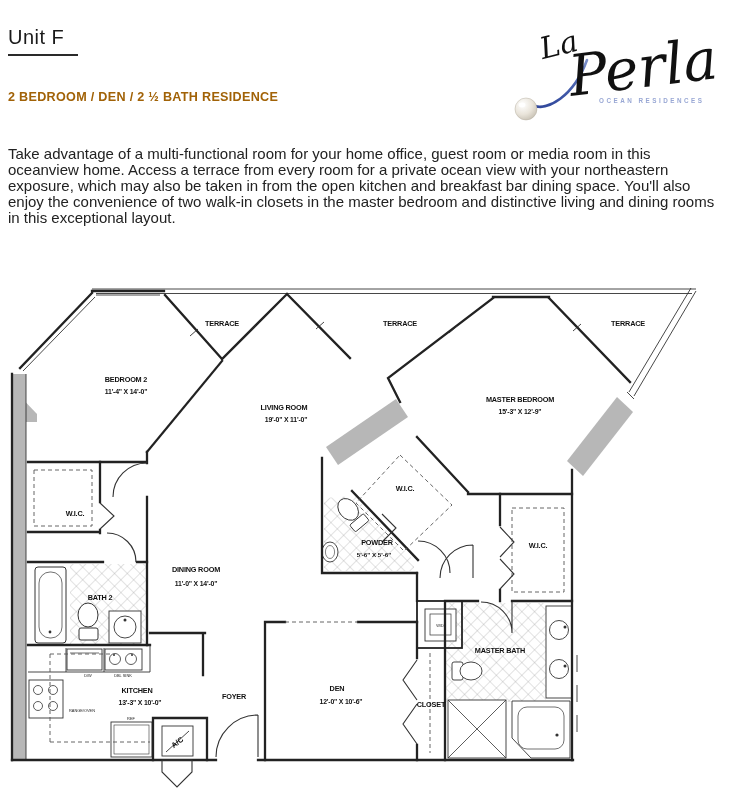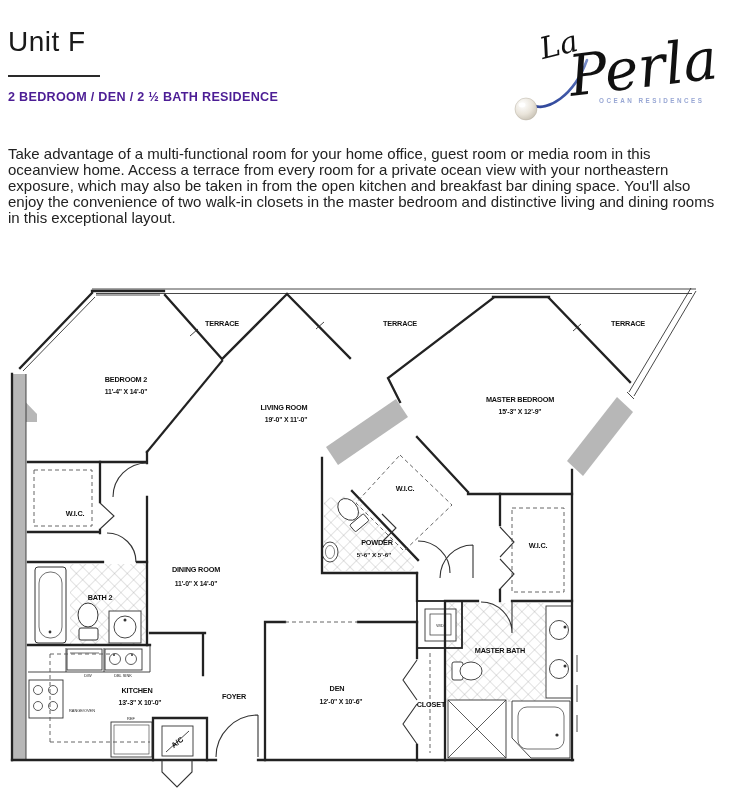--- a/index.html
+++ b/index.html
@@ -1,21 +1,21 @@
 <!DOCTYPE html>
 <html><head>
 <meta charset="utf-8">
 <style>
   html,body{margin:0;padding:0;background:#ffffff;}
   .page{position:relative;width:732px;height:790px;background:#fff;overflow:hidden;
         font-family:"Liberation Sans",sans-serif;color:#1a1a1a;}
-  .title{position:absolute;left:8px;top:26px;font-size:28px;font-weight:400;
-         letter-spacing:.5px;border-bottom:2px solid #2a2a2a;padding:0 14px 17px 0;}
+  .title{position:absolute;left:8px;top:26px;font-size:20px;font-weight:400;
+         letter-spacing:.5px;border-bottom:2px solid #2a2a2a;padding:0 14px 5px 0;}
   .subtitle{position:absolute;left:8px;top:90px;font-size:12.6px;font-weight:700;
-            letter-spacing:.3px;color:#4c1d95;}
+            letter-spacing:.3px;color:#a16207;}
   .desc{position:absolute;left:8px;top:131px;width:717px;font-size:15px;
         line-height:15.9px;color:#222;}
   .logo{position:absolute;left:495px;top:2px;}
   .plan{position:absolute;left:0;top:270px;}
   svg text{font-family:"Liberation Sans",sans-serif;fill:#111;}
   .rname{font-size:7.3px;font-weight:700;letter-spacing:-.2px;}
   .rdim{font-size:6.9px;font-weight:700;letter-spacing:-.2px;}
   .rsmall{font-size:6.2px;font-weight:700;}
   .tiny{font-size:3.9px;font-weight:400;fill:#222;}
   .logoscript{font-family:"DejaVu Serif",serif;font-style:italic;}

